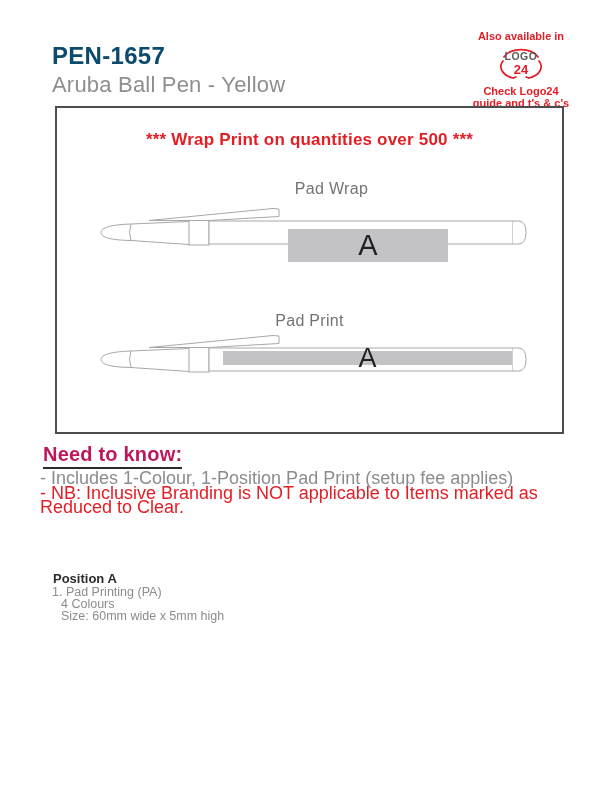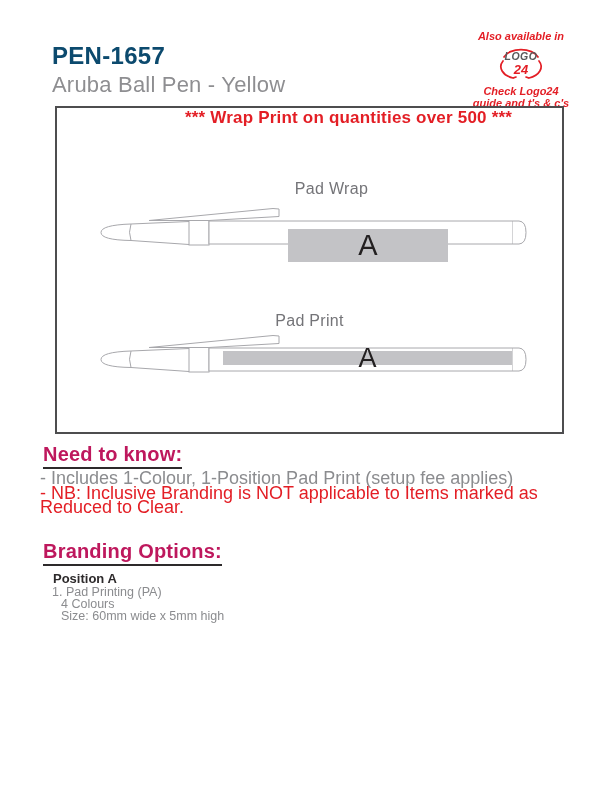--- a/index.html
+++ b/index.html
@@ -16,38 +16,37 @@
     font-size:24px; font-weight:bold; color:#0c4a6e; letter-spacing:0.3px;
   }
   .product-name {
     position:absolute; left:52px; top:72px;
     font-size:22px; font-weight:400; color:#8e8e91; letter-spacing:0.2px;
   }
 
   
   .logo24-block {
     position:absolute; left:458px; top:30px; width:126px;
-    text-align:center; color:#e31e25;font-style:italic;
+    text-align:center; color:#e31e25;
   }
   .red-small {
     font-size:11px; font-weight:bold; color:#e31e25; line-height:12px;
   }
   .logo24-svg { display:block; margin:2px auto 1px auto; }
 
   
   .frame {
     position:absolute; left:55px; top:106px;
     width:509px; height:328px;
     border:2px solid #4d4d4f; background:#ffffff;
   }
   .notice {
-    position:absolute; left:0; top:0; width:100%;
+    position:absolute; left:0; top:22px; width:100%;
     text-align:center; font-size:17px; font-weight:bold; color:#e31e25;
     letter-spacing:0.2px;
-    margin-left:39px;
   }
   .pen-label {
     position:absolute; left:0; width:100%; text-align:center;
     font-size:16px; color:#747478; letter-spacing:0.3px;
   }
   .pen1-label { top:72px;margin-left:22px; }
   .pen2-label { top:204px; }
   .pen-svg { position:absolute; left:38px; width:440px; height:64px; }
   .pen1-svg { top:96px; }
   .pen2-svg { top:223px; }
@@ -146,19 +145,18 @@
     </svg>
     <div class="print-area print-bar">
       <span>A</span>
     </div>
   </div>
 
   <h2 class="section-heading ntk-heading">Need to know:</h2>
   <div class="note gray">- Includes 1-Colour, 1-Position Pad Print (setup fee applies)</div>
   <div class="note red">- NB: Inclusive Branding is NOT applicable to Items marked as Reduced to Clear.</div>
 
-  <h2 class="section-heading bo-heading">Branding Options:</h2>
   <div class="pos-title">Position A</div>
   <div class="detail detail-1">1. Pad Printing (PA)</div>
   <div class="detail detail-2">4 Colours</div>
   <div class="detail detail-3">Size: 60mm wide x 5mm high</div>
 
 </div>
 
 </body></html>

